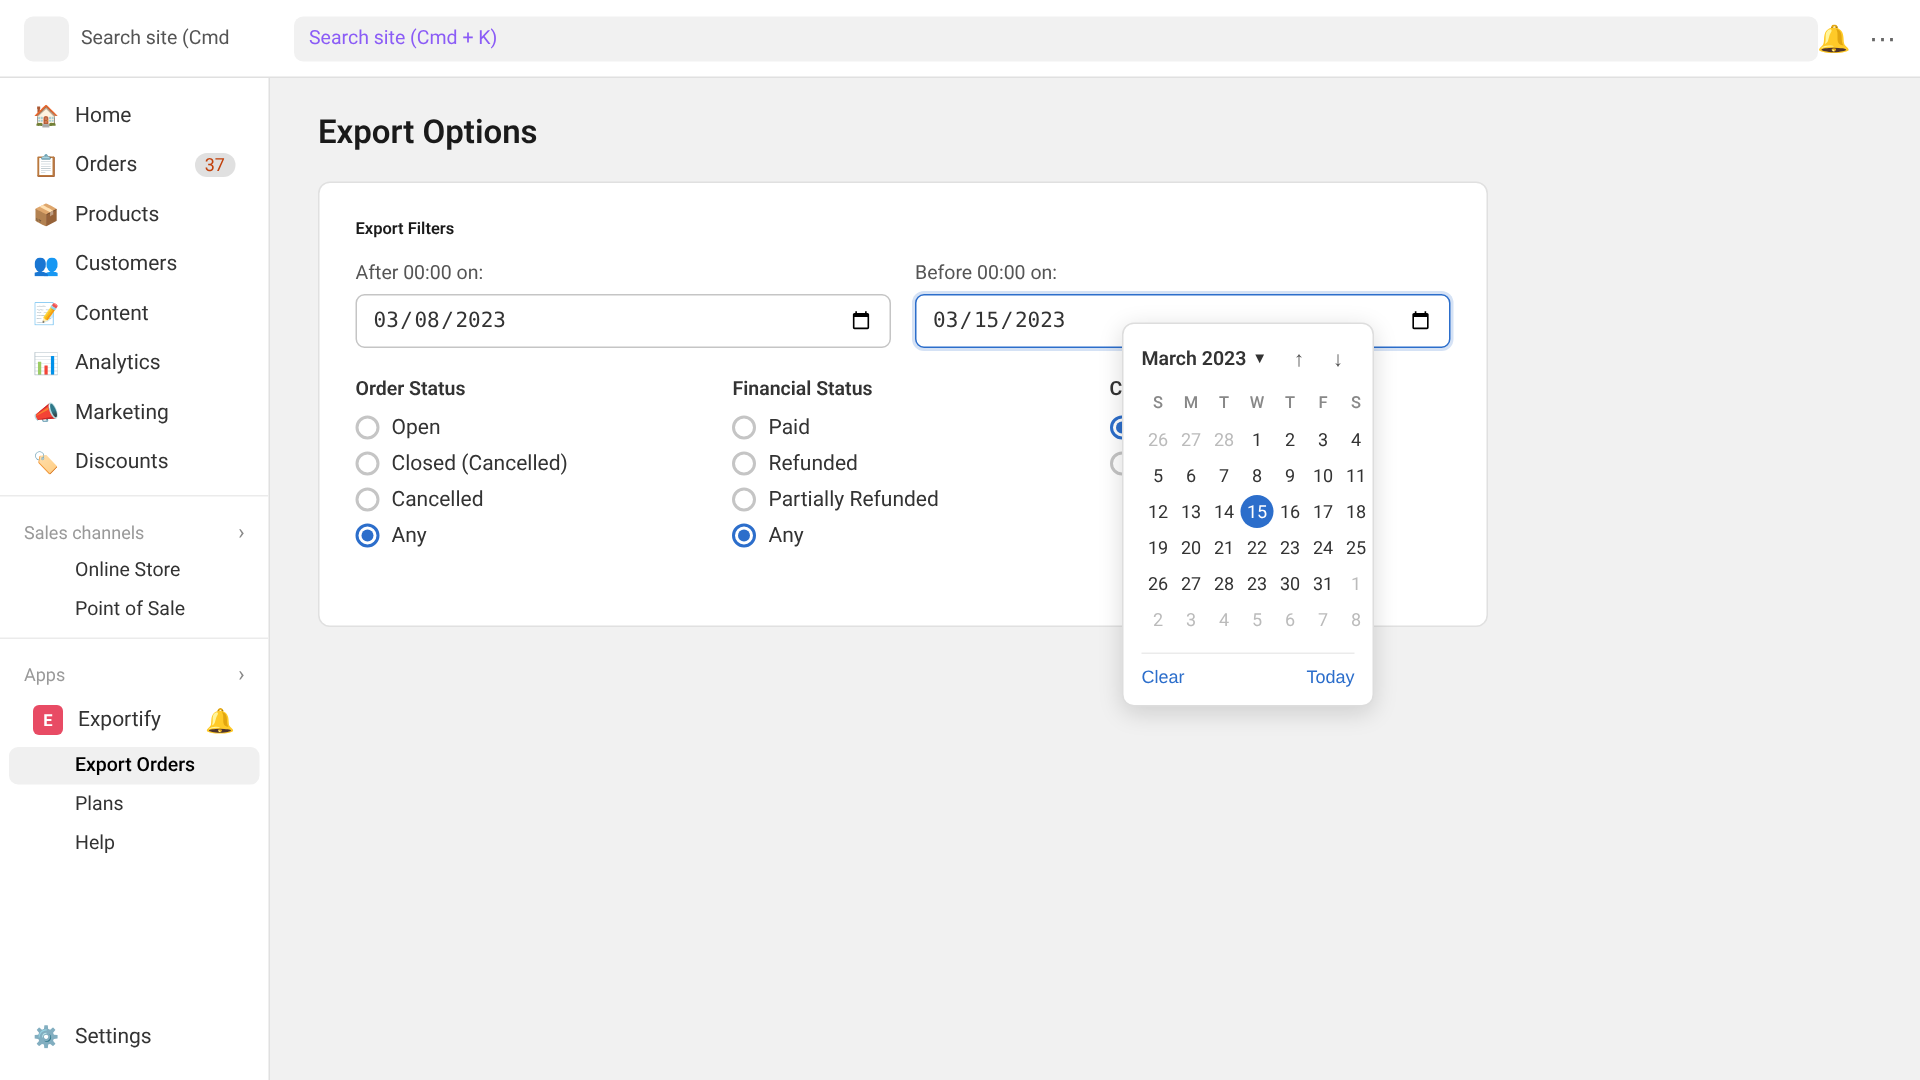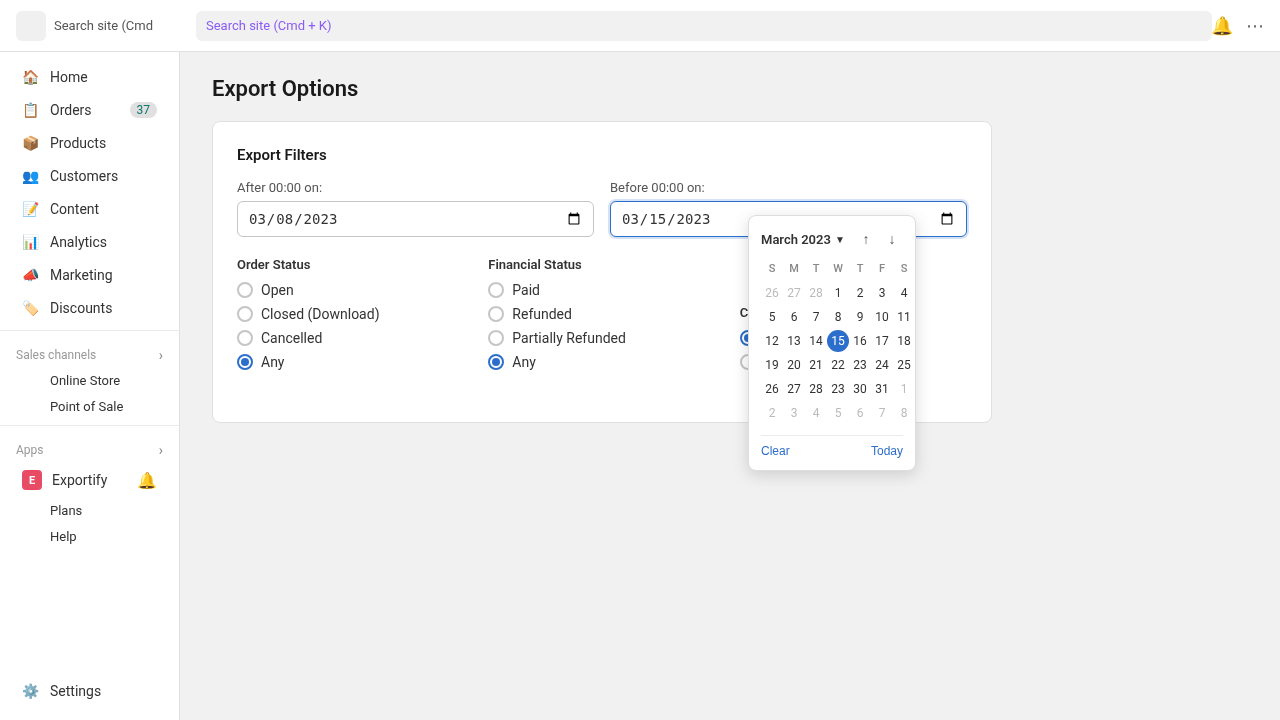--- a/index.html
+++ b/index.html
@@ -10,47 +10,47 @@
     .topbar-left { width: 180px; display: flex; align-items: center; gap: 8px; }
     .topbar-search { flex: 1; height: 30px; background: #f1f1f1; border-radius: 6px; display: flex; align-items: center; padding: 0 10px; color: #999; font-size: 13px; }
     .topbar-right { display: flex; align-items: center; gap: 12px; margin-left: auto; }
     .topbar-icon { color: #666; font-size: 18px; cursor: pointer; }
 
     
     .sidebar { width: 180px; background: #fff; border-right: 1px solid #e0e0e0; height: 100vh; padding-top: 52px; overflow-y: auto; flex-shrink: 0; display: flex; flex-direction: column; }
     .sidebar-nav { flex: 1; padding: 8px 0; }
     .sidebar-item { display: flex; align-items: center; gap: 10px; padding: 7px 16px; cursor: pointer; color: #333; font-size: 14px; border-radius: 6px; margin: 1px 6px; }
     .sidebar-item-icon { width: 18px; height: 18px; display: flex; align-items: center; justify-content: center; color: #555; flex-shrink: 0; }
-    .sidebar-badge { margin-left: auto; background: #e0e0e0; color: #0f766e; border-radius: 10px; padding: 1px 7px; font-size: 12px; }
+    .sidebar-badge { margin-left: auto; background: #e0e0e0; color: #c2410c; border-radius: 10px; padding: 1px 7px; font-size: 12px; }
     .sidebar-section { padding: 10px 16px 4px; font-size: 12px; color: #999; display: flex; align-items: center; justify-content: space-between; }
     .sidebar-sub { padding: 5px 16px 5px 44px; cursor: pointer; color: #333; font-size: 13px; border-radius: 6px; margin: 1px 6px; }
     .sidebar-sub.active { background: #f0f0f0; font-weight: 500; color: #000; }
     .sidebar-divider { height: 1px; background: #ebebeb; margin: 6px 0; }
     .sidebar-bottom { padding: 8px 0 12px; }
     .sidebar-app-item { display: flex; align-items: center; gap: 10px; padding: 7px 16px; cursor: pointer; color: #333; font-size: 14px; border-radius: 6px; margin: 1px 6px; }
     .app-icon { width: 20px; height: 20px; background: #e84b64; border-radius: 4px; display: flex; align-items: center; justify-content: center; color: white; font-size: 11px; font-weight: bold; }
 
     
     .main { flex: 1; padding-top: 52px; overflow-y: auto; }
     .content { padding: 24px 32px; }
     .page-title { font-size: 22px; font-weight: 600; color: #1a1a1a; margin-bottom: 20px; }
 
     
     .card { background: #fff; border-radius: 8px; border: 1px solid #e0e0e0; padding: 24px; max-width: 780px; }
-    .card-title { font-size: 15px; font-weight: 600; color: #1a1a1a; margin-bottom: 16px; }
+    .card-title { font-size: 11px; font-weight: 600; color: #1a1a1a; margin-bottom: 16px; }
 
     
     .date-row { display: flex; gap: 16px; margin-bottom: 20px; align-items: flex-end; }
     .date-field { flex: 1; }
     .date-label { font-size: 13px; color: #555; margin-bottom: 6px; }
     .date-input { width: 100%; height: 36px; border: 1px solid #c5c5c5; border-radius: 6px; padding: 0 10px; font-size: 14px; color: #333; outline: none; }
     .date-input.focused { border-color: #2c6ecb; box-shadow: 0 0 0 2px rgba(44,110,203,0.2); }
 
     
-    .filter-row { display: flex; gap: 24px; margin-bottom: 20px; align-items: flex-end; }
+    .filter-row { display: flex; gap: 24px; margin-bottom: 20px; }
     .filter-section { flex: 1; }
     .filter-title { font-size: 13px; font-weight: 600; color: #333; margin-bottom: 10px; }
     .radio-item { display: flex; align-items: center; gap: 8px; margin-bottom: 8px; font-size: 14px; color: #333; cursor: pointer; }
     .radio-circle { width: 16px; height: 16px; border-radius: 50%; border: 2px solid #c5c5c5; flex-shrink: 0; display: flex; align-items: center; justify-content: center; }
     .radio-circle.checked { border-color: #2c6ecb; }
     .radio-circle.checked::after { content: ''; width: 8px; height: 8px; border-radius: 50%; background: #2c6ecb; }
     .custom-config { flex: 1; }
 
     
     .download-btn { background: #2c7a4b; color: white; border: none; border-radius: 6px; padding: 10px 20px; font-size: 14px; font-weight: 500; cursor: pointer; }
@@ -138,20 +138,23 @@
     <div class="sidebar-divider"></div>
     <div class="sidebar-section">
       <span>Apps</span>
       <span style="font-size:14px;color:#888;">›</span>
     </div>
     <div class="sidebar-app-item active">
       <div class="app-icon">E</div>
       <span>Exportify</span>
       <span style="margin-left:auto;font-size:16px;color:#555;">🔔</span>
     </div>
+    <div class="sidebar-sub active">
+      <span>Export Orders</span>
+    </div>
     <div class="sidebar-sub">
       <span>Plans</span>
     </div>
     <div class="sidebar-sub">
       <span>Help</span>
     </div>
   </div>
   <div class="sidebar-bottom">
     <div class="settings-item">
       <div class="sidebar-item-icon">⚙️</div>
@@ -187,21 +190,21 @@
       <div class="filter-row">
 
         <div class="filter-section">
           <div class="filter-title">Order Status</div>
           <label class="radio-item">
             <div class="radio-circle"></div>
             <span>Open</span>
           </label>
           <label class="radio-item">
             <div class="radio-circle"></div>
-            <span>Closed (Download)</span>
+            <span>Closed (Cancelled)</span>
           </label>
           <label class="radio-item">
             <div class="radio-circle"></div>
             <span>Cancelled</span>
           </label>
           <label class="radio-item">
             <div class="radio-circle checked"></div>
             <span>Any</span>
           </label>
         </div>

